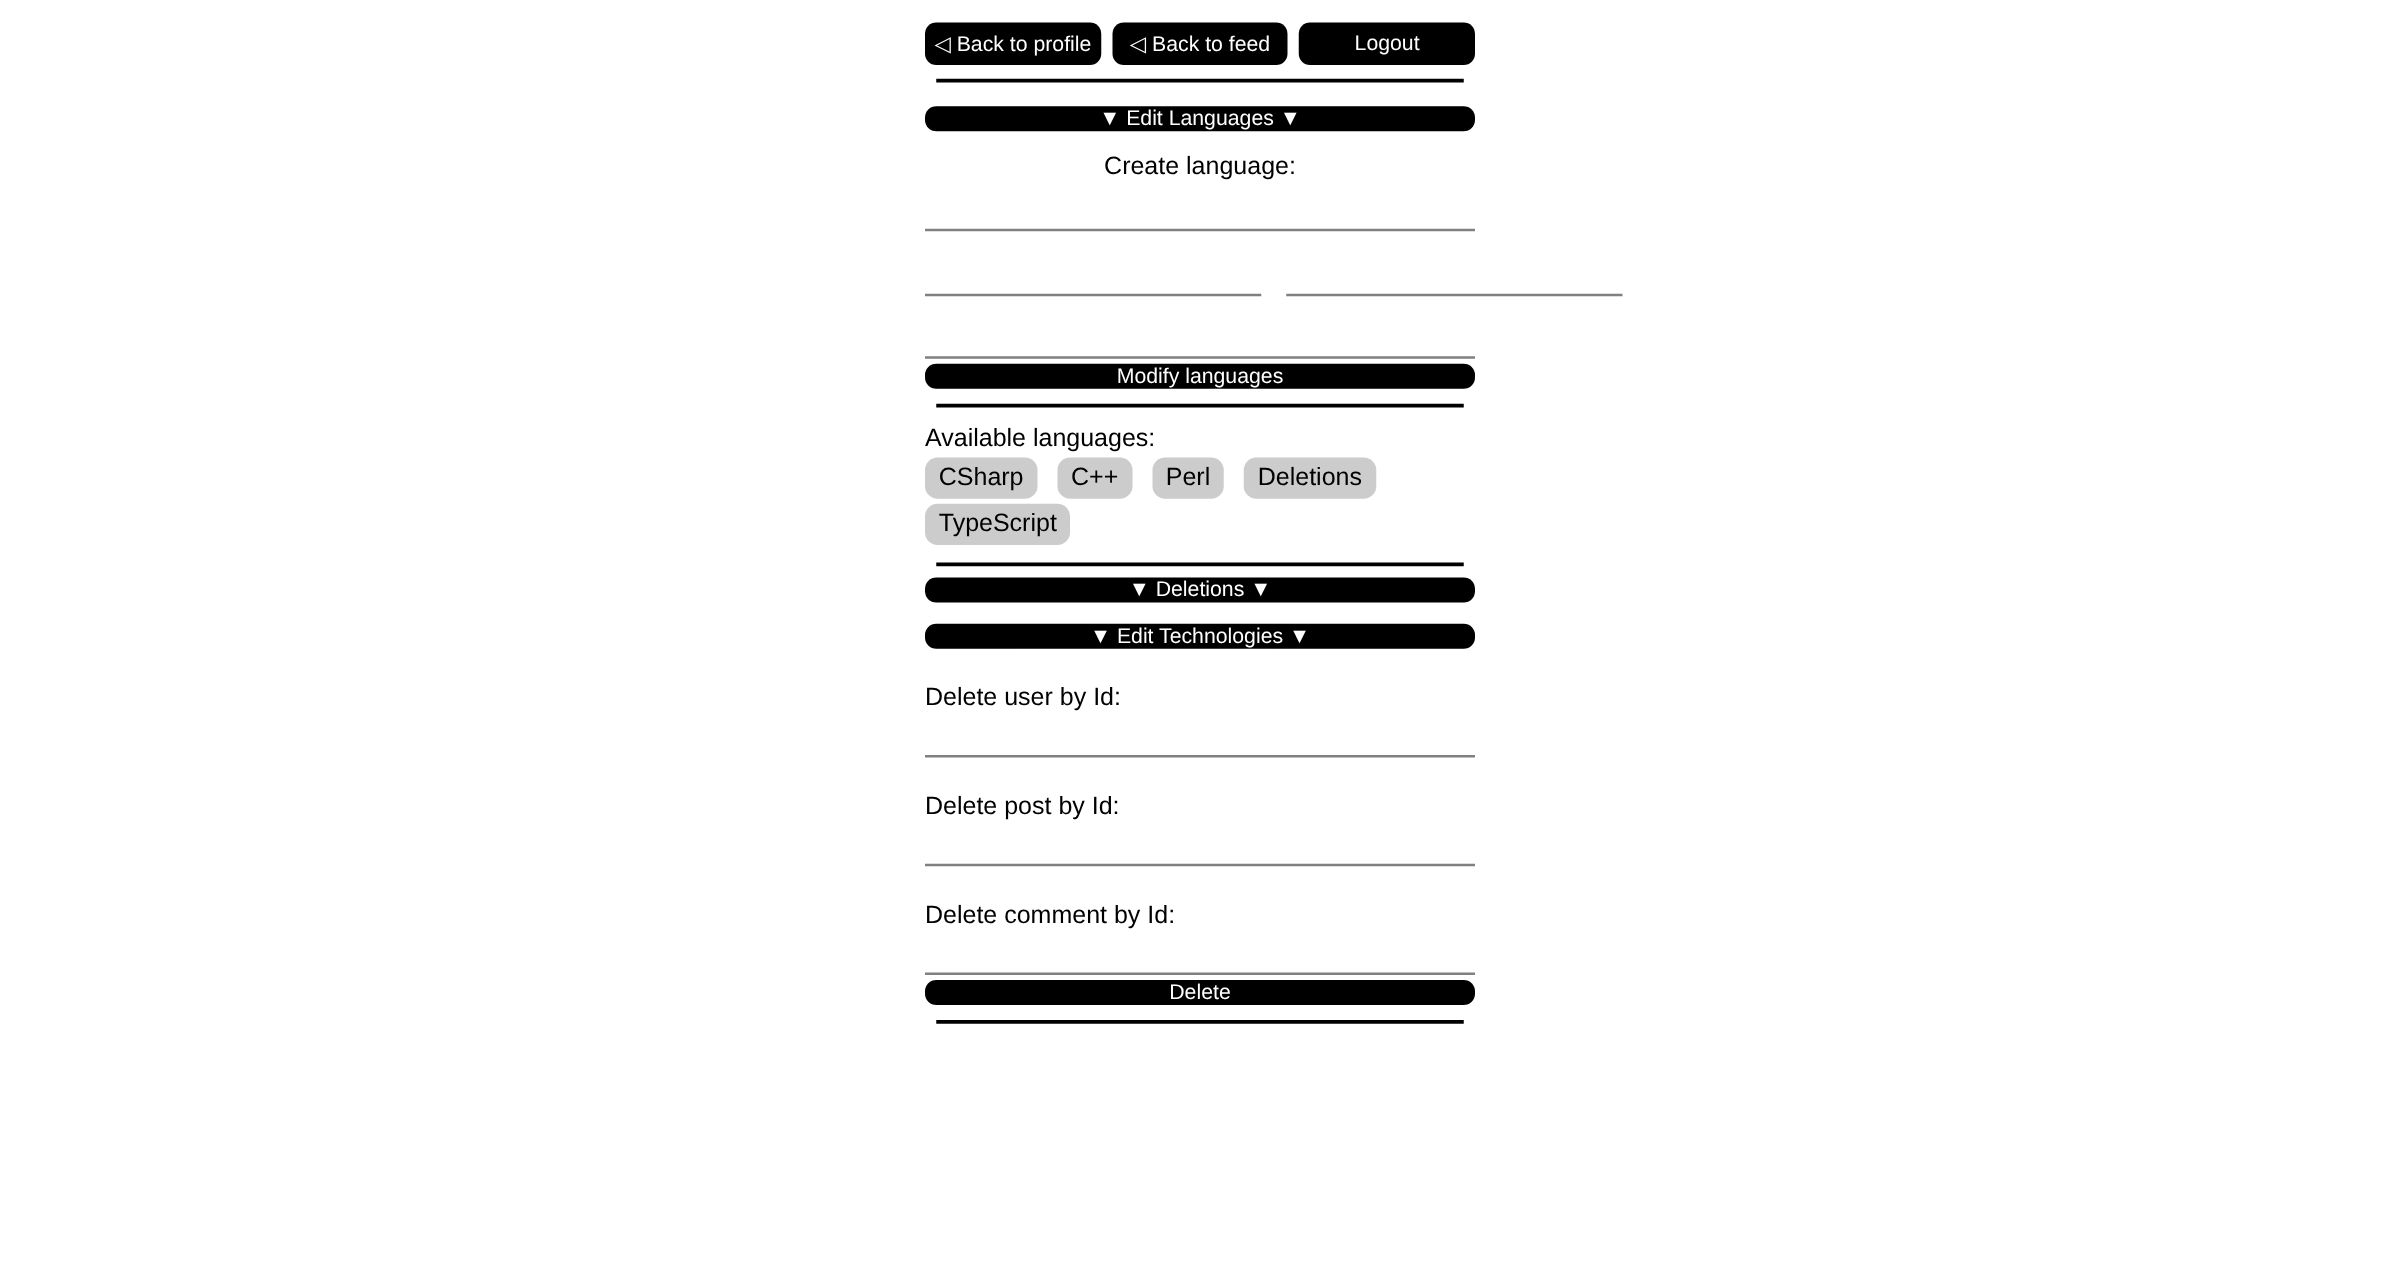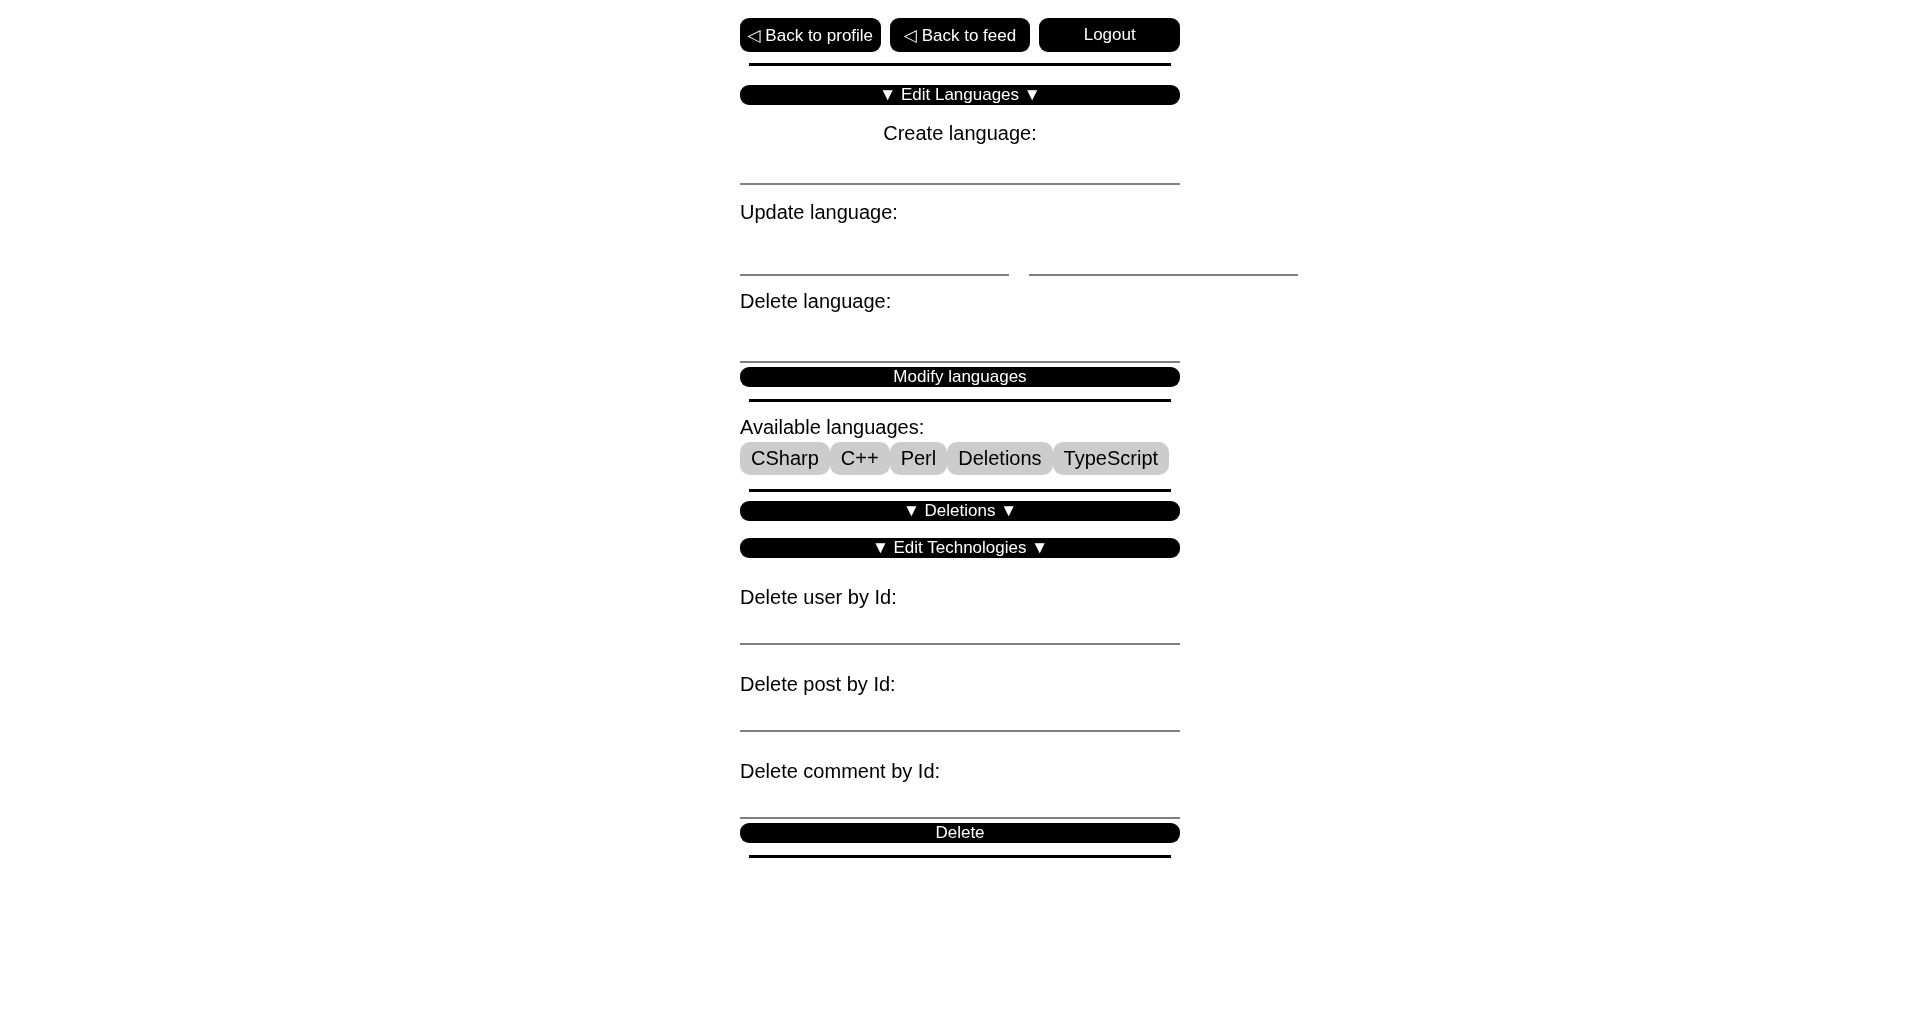--- a/index.html
+++ b/index.html
@@ -80,21 +80,21 @@
   .h50 { height: 50px; }
   .h36 { height: 36px; }
   .input-pair {
     display: flex;
     gap: 20px;
   }
   .input-pair .line-input { flex: 1 1 0; width: auto; }
   .chips {
     display: flex;
     flex-wrap: wrap;
-    gap: 4px 0;
+    gap: 4px 16px;
     margin-top: 3px;
   }
   .chip {
     background: var(--chip-bg);
     color: var(--chip-text);
     border-radius: 10px;
     padding: 3px 11px;
     font-size: 20px;
     line-height: 27px;
   }
@@ -120,27 +120,25 @@
       <button class="btn nav-btn">Logout</button>
     </div>
 
     <hr class="divider mt11">
 
     <button class="btn block-btn mt19">▼ Edit Languages ▼</button>
 
     <label class="field-label mt17">Create language:</label>
     <input type="text" class="line-input h40" value="" style="">
 
-    <label class="field-label mt16">Update language:</label>
     <div class="input-pair">
       <input type="text" class="line-input h52" value="" style="">
       <input type="text" class="line-input h52" value="" style="">
     </div>
 
-    <label class="field-label mt14">Delete language:</label>
     <input type="text" class="line-input h50" value="" style="">
 
     <button class="btn block-btn mt20">Modify languages</button>
 
     <hr class="divider mt12">
 
     <div class="field-label mt14">Available languages:</div>
     <div class="chips">
 
         <span class="chip">CSharp</span>

